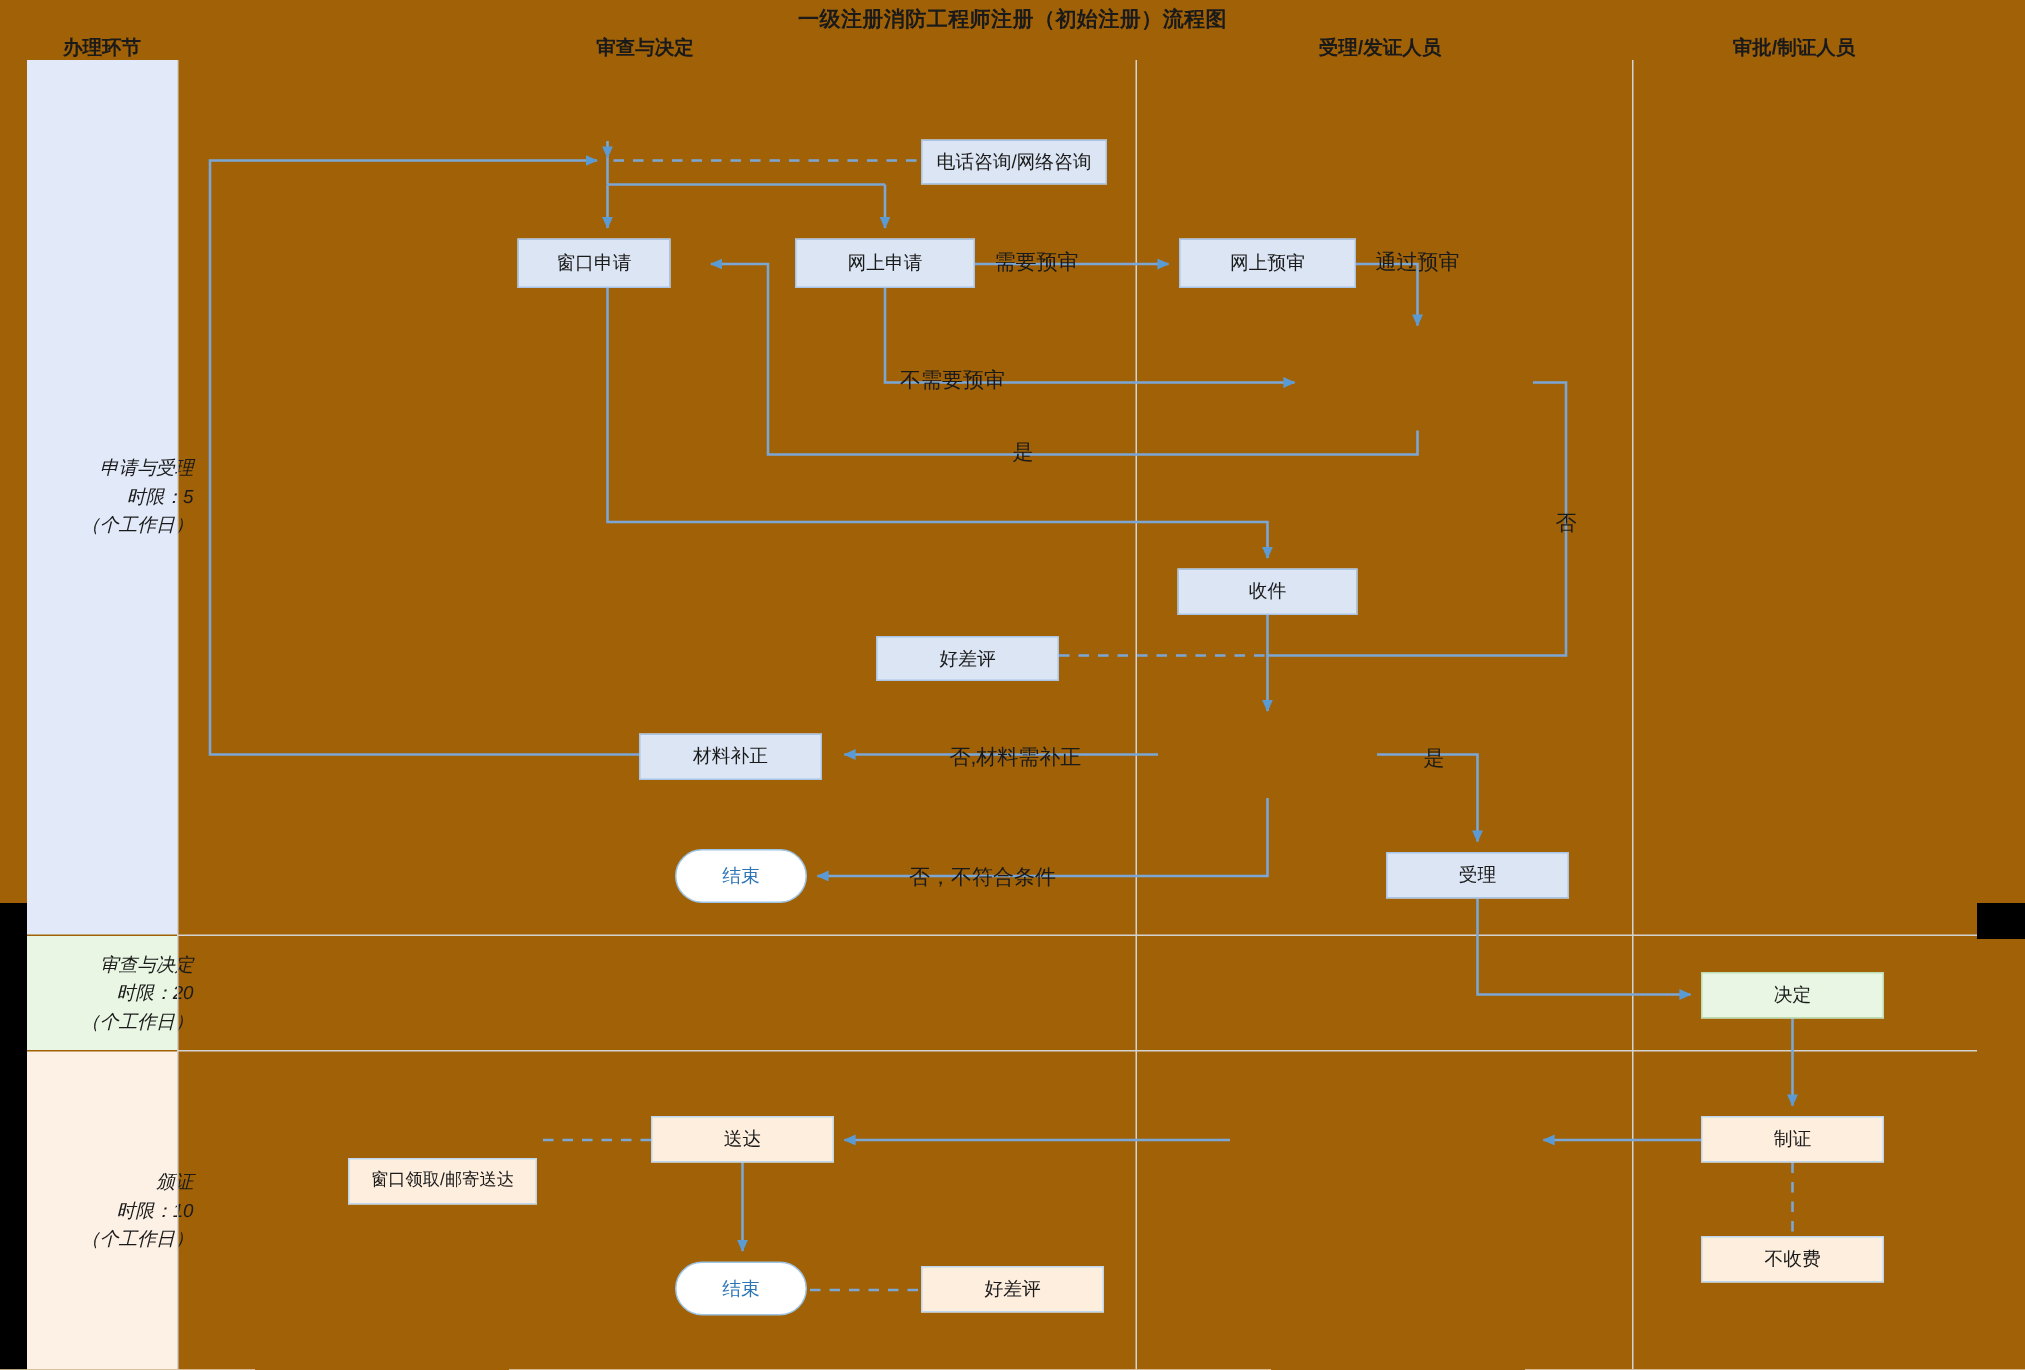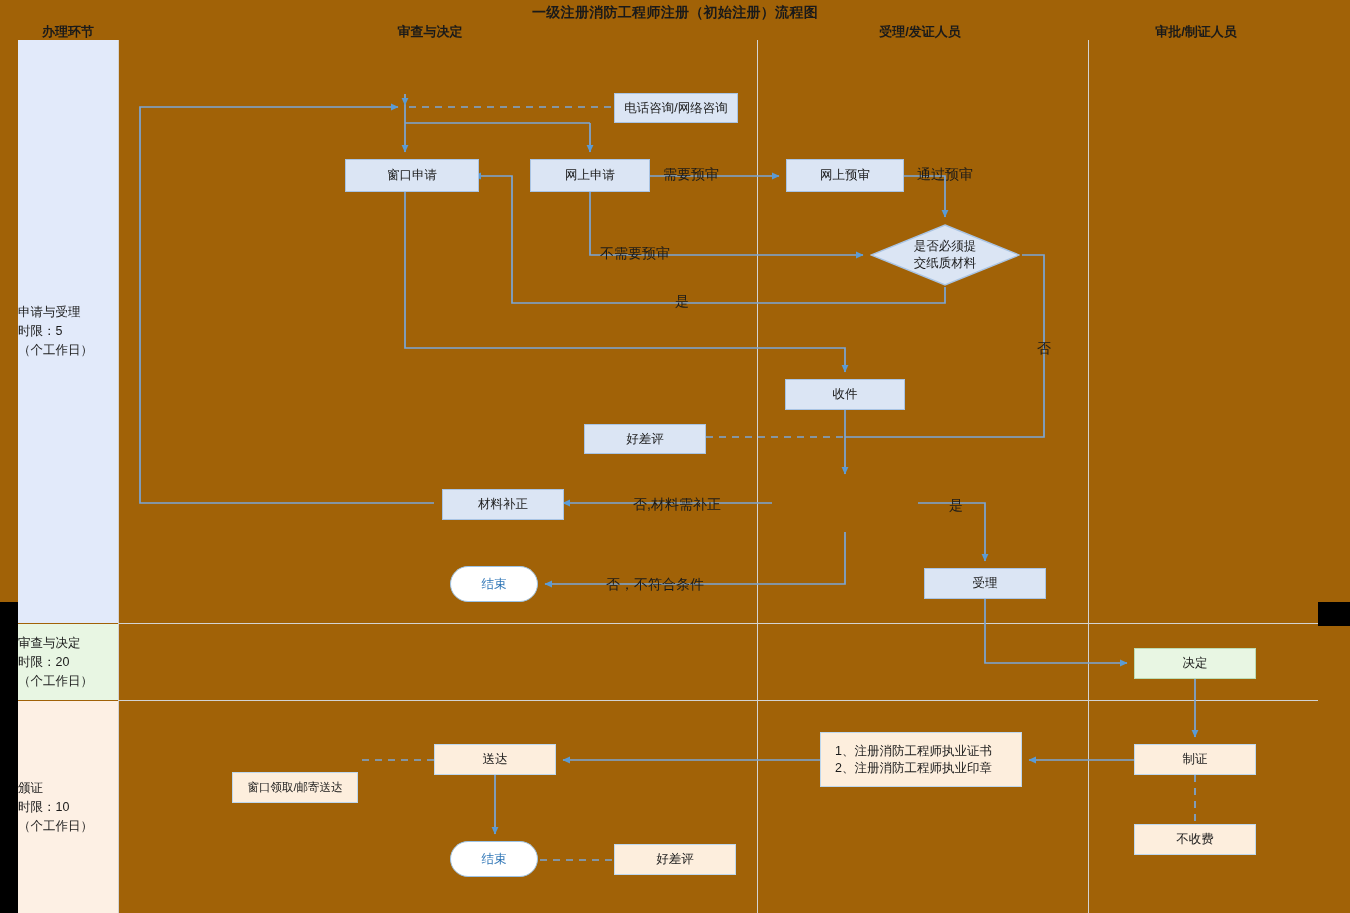--- a/index.html
+++ b/index.html
@@ -37,25 +37,26 @@
   
   .lane-band{
     position:absolute;
     left:18px;
     width:100px;
   }
   .lane-label{
     position:absolute;
     left:18px;
     width:111px;
-    text-align:left;
+    text-align:right;
     font-size:12.5px;
     color:#1a1a1a;
     line-height:19px;
     white-space:pre-line;
+    font-style:italic;
   }
   
   .v-sep{position:absolute;width:1px;background:#d3d3d3;}
   .h-sep{position:absolute;height:1px;background:#d3d3d3;}
   
   .node{
     position:absolute;
     box-sizing:border-box;
     display:flex;
     align-items:center;
@@ -190,60 +191,51 @@
 
       <path d="M495,775 L495,834" marker-end="url(#ah)"></path>
 
       <path d="M540,860 L614,860" stroke-dasharray="7 6"></path>
     </g>
   </svg>
 
 
   <div class="node n-blue" style="left:614px;top:93px;width:124px;height:30px;">电话咨询/网络咨询</div>
 
-  <div class="node n-blue" style="left:345px;top:159px;width:134px;height:33px;">窗口申请</div>
+  <div class="node n-blue" style="left:345px;top:159px;width:102px;height:33px;">窗口申请</div>
 
   <div class="node n-blue" style="left:530px;top:159px;width:120px;height:33px;">网上申请</div>
 
   <div class="node n-blue" style="left:786px;top:159px;width:118px;height:33px;">网上预审</div>
 
   <div class="node n-blue" style="left:785px;top:379px;width:120px;height:31px;">收件</div>
 
   <div class="node n-blue" style="left:584px;top:424px;width:122px;height:30px;">好差评</div>
 
-  <div class="node n-blue" style="left:442px;top:489px;width:122px;height:31px;">材料补正</div>
+  <div class="node n-blue" style="left:426px;top:489px;width:122px;height:31px;">材料补正</div>
 
   <div class="node n-term" style="left:450px;top:566px;width:88px;height:36px;">结束</div>
 
   <div class="node n-blue" style="left:924px;top:568px;width:122px;height:31px;">受理</div>
 
   <div class="node n-green" style="left:1134px;top:648px;width:122px;height:31px;">决定</div>
 
   <div class="node n-peach" style="left:1134px;top:744px;width:122px;height:31px;">制证</div>
 
   <div class="node n-peach" style="left:1134px;top:824px;width:122px;height:31px;">不收费</div>
 
-  <div class="node n-peach n-left" style="left:820px;top:732px;width:202px;height:55px;">1、注册消防工程师执业证书
-2、注册消防工程师执业印章</div>
 
   <div class="node n-peach" style="left:434px;top:744px;width:122px;height:31px;">送达</div>
 
   <div class="node n-peach" style="left:232px;top:744px;width:126px;height:31px;font-size:11.5px;margin-top:28px;">窗口领取/邮寄送达</div>
 
   <div class="node n-term" style="left:450px;top:841px;width:88px;height:36px;">结束</div>
 
   <div class="node n-peach" style="left:614px;top:844px;width:122px;height:31px;">好差评</div>
 
-  <div class="diamond-wrap" style="left:870px;top:224px;width:150px;height:62px;">
-    <svg width="150" height="62" viewBox="0 0 150 62">
-      <polygon points="75,1 149,31 75,61 1,31" fill="#dbe5f4" stroke="#a9c4e4" stroke-width="1.4"></polygon>
-    </svg>
-    <div class="diamond-text">是否必须提
-交纸质材料</div>
-  </div>
 
 
   <div class="edge-label" style="left:663px;top:166px;">需要预审</div>
   <div class="edge-label" style="left:917px;top:166px;">通过预审</div>
   <div class="edge-label" style="left:600px;top:245px;">不需要预审</div>
   <div class="edge-label" style="left:675px;top:293px;">是</div>
   <div class="edge-label" style="left:1037px;top:340px;">否</div>
   <div class="edge-label" style="left:633px;top:496px;">否,材料需补正</div>
   <div class="edge-label" style="left:949px;top:497px;">是</div>
   <div class="edge-label" style="left:606px;top:576px;">否，不符合条件</div>

